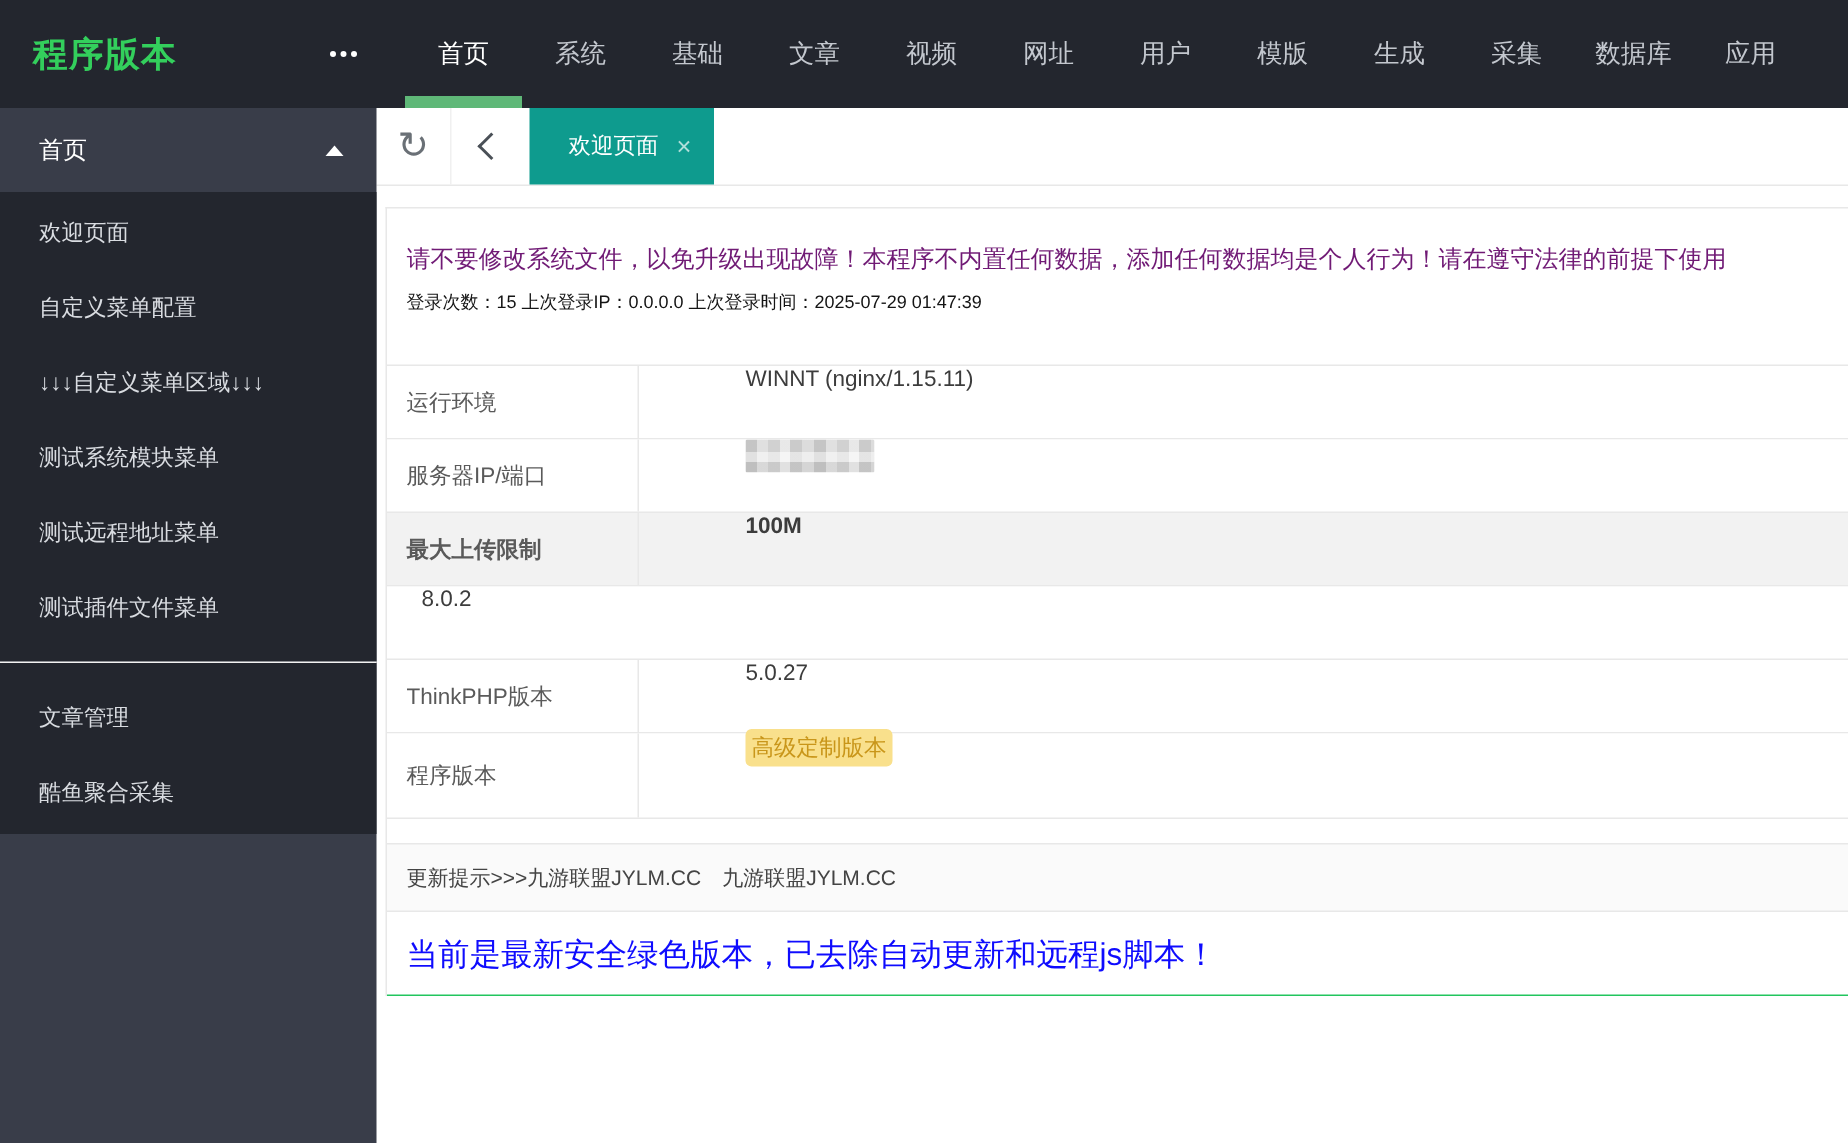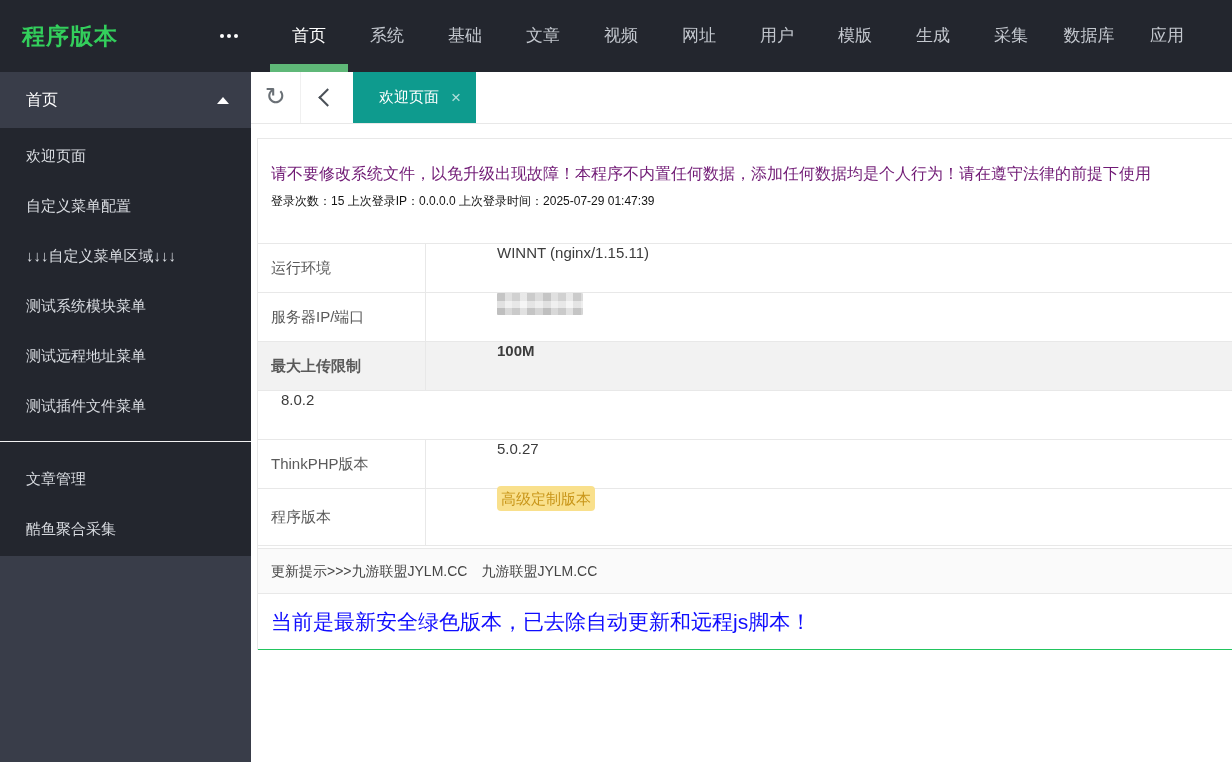--- a/index.html
+++ b/index.html
@@ -52,21 +52,21 @@
   .tlabel{width:168px;align-self:stretch;display:flex;align-items:center;padding-left:13px;box-sizing:border-box;border-right:1px solid #e8e8e8;color:#5a5a5a;flex:none;}
   .tvalue{padding-left:23px;color:#3c3c3c;white-space:nowrap;}
   .badge{background:#F9E08C;color:#C9961A;padding:4px 4px;border-radius:4px;font-size:15px;line-height:1.3;}
   .mosaic{
     width:86px;height:22px;border-radius:1px;filter:blur(.4px);
     background-image:
       repeating-linear-gradient(0deg, rgba(0,0,0,.05) 0 7px, rgba(255,255,255,.45) 7px 14px, rgba(0,0,0,.02) 14px 22px),
       repeating-linear-gradient(90deg, #c9c9c9 0 8px, #e4e4e4 8px 15px, #d5d5d5 15px 23px, #ededed 23px 30px, #cfcfcf 30px 38px, #e0e0e0 38px 46px);
   }
 
-  .update-bar{margin-top:2px;border-top:1px solid #e8e8e8;border-bottom:1px solid #e8e8e8;background:#fafafa;height:44px;line-height:44px;padding-left:13px;font-size:14px;color:#444;white-space:nowrap;overflow:hidden;}
+  .update-bar{margin-top:16px;border-top:1px solid #e8e8e8;border-bottom:1px solid #e8e8e8;background:#fafafa;height:44px;line-height:44px;padding-left:13px;font-size:14px;color:#444;white-space:nowrap;overflow:hidden;}
   .status-line{height:55px;display:flex;align-items:center;padding-left:13px;font-size:21px;color:#0F0CFE;border-bottom:1px solid #22c55e;white-space:nowrap;overflow:hidden;}
 </style>
 </head>
 <body>
 
 <div class="header">
   <div class="logo-area">
     <span class="logo">程序版本</span>
     <span class="more-dots">
         <i></i>

